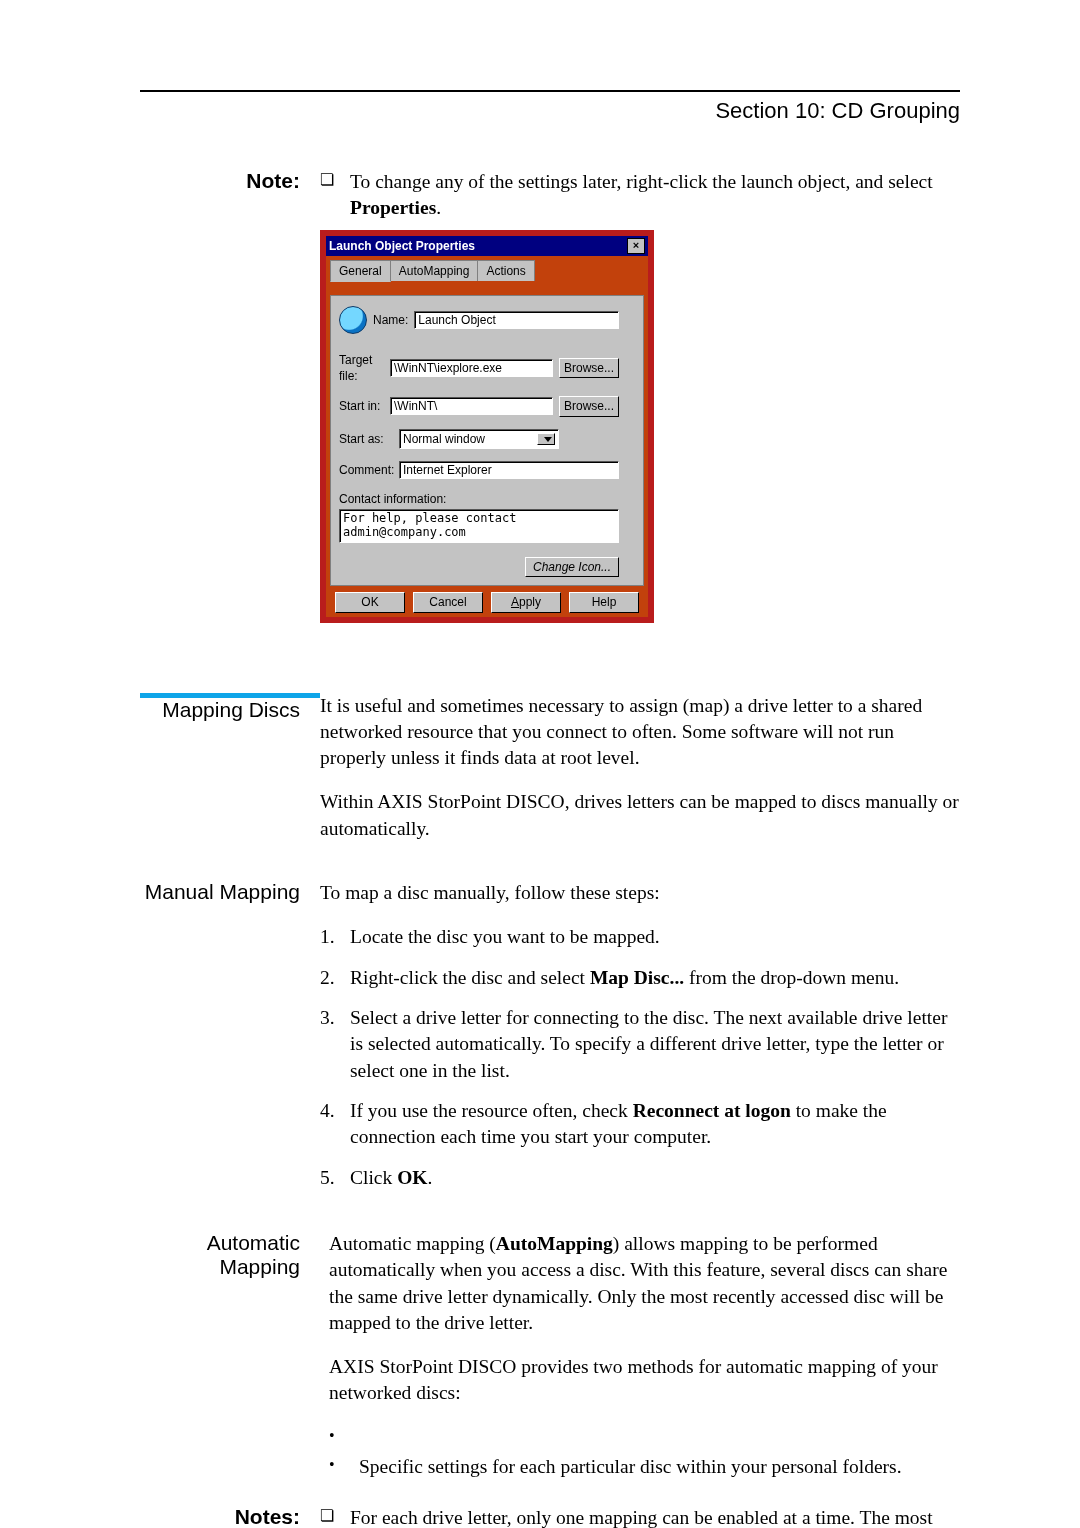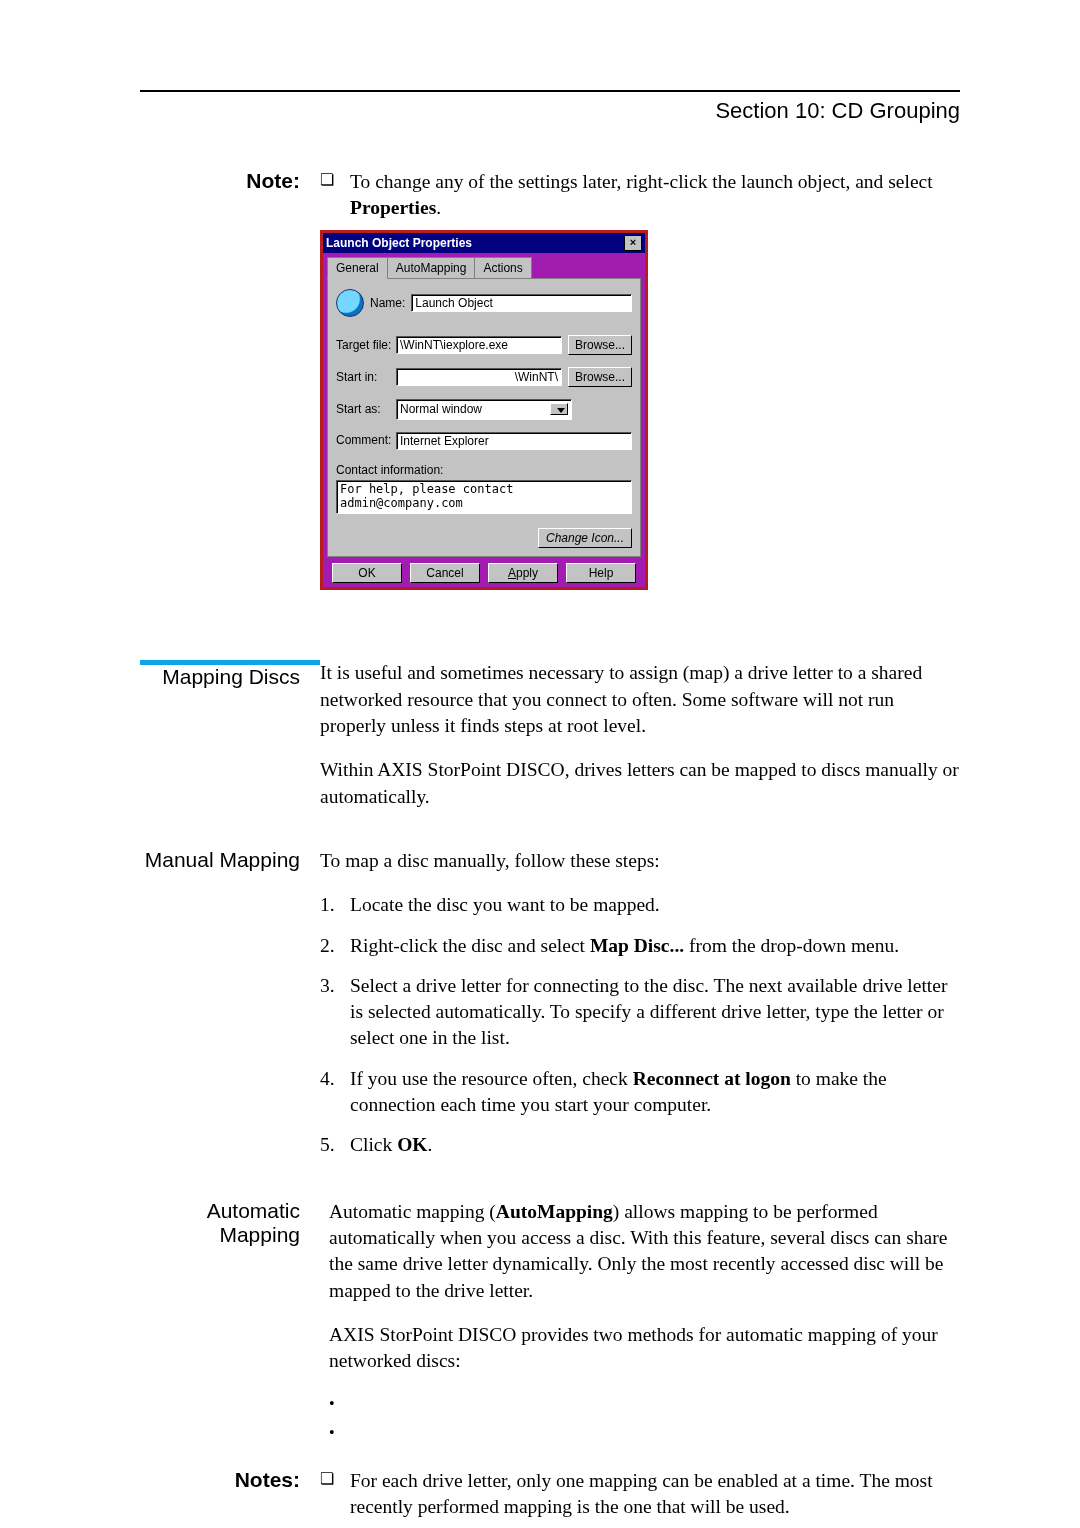--- a/index.html
+++ b/index.html
@@ -61,22 +61,22 @@
   }
   .num-row {
     display:flex;
     margin-bottom: 14px;
   }
   .num-mark {
     width: 30px; flex-shrink:0; font-size:19.5px;
   }
   .dialog {
     width: 322px;
-    border: 3px solid #b91c1c;
-    background: #a21caf;
+    border: 6px solid #b91c1c;
+    background: #c2410c;
     font-family: "MS Sans Serif", Arial, sans-serif;
     font-size: 12px;
     margin-bottom: 40px;
   }
   .dialog .titlebar {
     background: #000080;
     color:#fff;
     font-weight:bold;
     display:flex;
     justify-content:space-between;
@@ -102,22 +102,22 @@
     position:relative;
   }
   .dialog .tab.active {
     background:#c3c3c3;
     border-bottom:1px solid #c3c3c3;
     z-index:2;
     margin-bottom:-1px;
   }
   .dialog .body {
     border:1px solid #808080;
-    margin:0 4px 6px 4px;
-    padding: 10px 8px 8px 8px;
+    margin:14px 4px 6px 4px;
+    padding: 10px 24px 8px 8px;
     background:#c3c3c3;
   }
   .dialog input[type=text], .dialog textarea, .dialog .selectbox {
     background:#fff; border:1px solid #000;
     border-top-color:#555;border-left-color:#555;
     border-right-color:#fff;border-bottom-color:#fff;
     box-shadow: inset 1px 1px 0 #000;
     font-size:12px; padding:1px 3px; box-sizing:border-box;
   }
   .dialog .btn {
@@ -180,21 +180,21 @@
             <span class="lbl" style="width:auto;margin:0 6px;">Name:</span>
             <input type="text" style="flex: 1 1 0%;" value="Launch Object">
           </div>
           <div class="field-row">
             <span class="lbl">Target file:</span>
             <input type="text" style="flex: 1 1 0%;" value="\WinNT\iexplore.exe">
             <div class="btn" style="width:54px;margin-left:6px;">Browse...</div>
           </div>
           <div class="field-row">
             <span class="lbl">Start in:</span>
-            <input type="text" style="flex: 1 1 0%; text-align: right;" value="\WinNT\">
+            <input type="text" style="flex: 1 1 0%;" value="\WinNT\">
             <div class="btn" style="width:54px;margin-left:6px;">Browse...</div>
           </div>
           <div class="field-row">
             <span class="lbl">Start as:</span>
             <div class="selectbox" style="flex:1;display:flex;justify-content:space-between;align-items:center;padding:1px 3px;">
               <span>Normal window</span>
               <span class="btn" style="padding:0 2px;line-height:10px;"><span class="caret"></span></span>
             </div>
             <div style="width:60px;"></div>
           </div>
@@ -214,21 +214,21 @@
           <div class="btn"><u>A</u>pply</div>
           <div class="btn">Help</div>
         </div>
       </div>
     </div>
   </div>
 
   <div class="row" style="margin-top:30px;">
     <div class="side-label norm with-rule">Mapping Discs</div>
     <div class="content">
-      <p>It is useful and sometimes necessary to assign (map) a drive letter to a shared networked resource that you connect to often. Some software will not run properly unless it finds steps at root level.</p>
+      <p>It is useful and sometimes necessary to assign (map) a drive letter to a shared networked resource that you connect to often. Some software will not run properly unless it finds data at root level.</p>
       <p>Within AXIS StorPoint DISCO, drives letters can be mapped to discs manually or automatically.</p>
     </div>
   </div>
 
   <div class="row" style="margin-top:20px;">
     <div class="side-label norm">Manual Mapping</div>
     <div class="content">
       <p>To map a disc manually, follow these steps:</p>
       <div class="num-row">
           <div class="num-mark">1.</div>
@@ -256,20 +256,21 @@
   <div class="row" style="margin-top:26px;gap:9px;">
     <div class="side-label norm">Automatic Mapping</div>
     <div class="content">
       <p><span>Automatic mapping (</span><b>AutoMapping</b><span>) allows mapping to be performed automatically when you access a disc. With this feature, several discs can share the same drive letter dynamically. Only the most recently accessed disc will be mapped to the drive letter.</span></p>
       <p>AXIS StorPoint DISCO provides two methods for automatic mapping of your networked discs:</p>
       <div class="bullet-row">
           <div class="bullet-mark">•</div>
         </div>
       <div class="bullet-row">
           <div class="bullet-mark">•</div>
+          <div>Specific settings for each particular disc within your personal folders.</div>
         </div>
     </div>
   </div>
 
   <div class="row" style="margin-top:16px;">
     <div class="side-label">Notes:</div>
     <div class="content">
       <div class="bullet-row">
         <div class="bullet-mark">❏</div>
         <div>For each drive letter, only one mapping can be enabled at a time. The most recently performed mapping is the one that will be used.</div>

